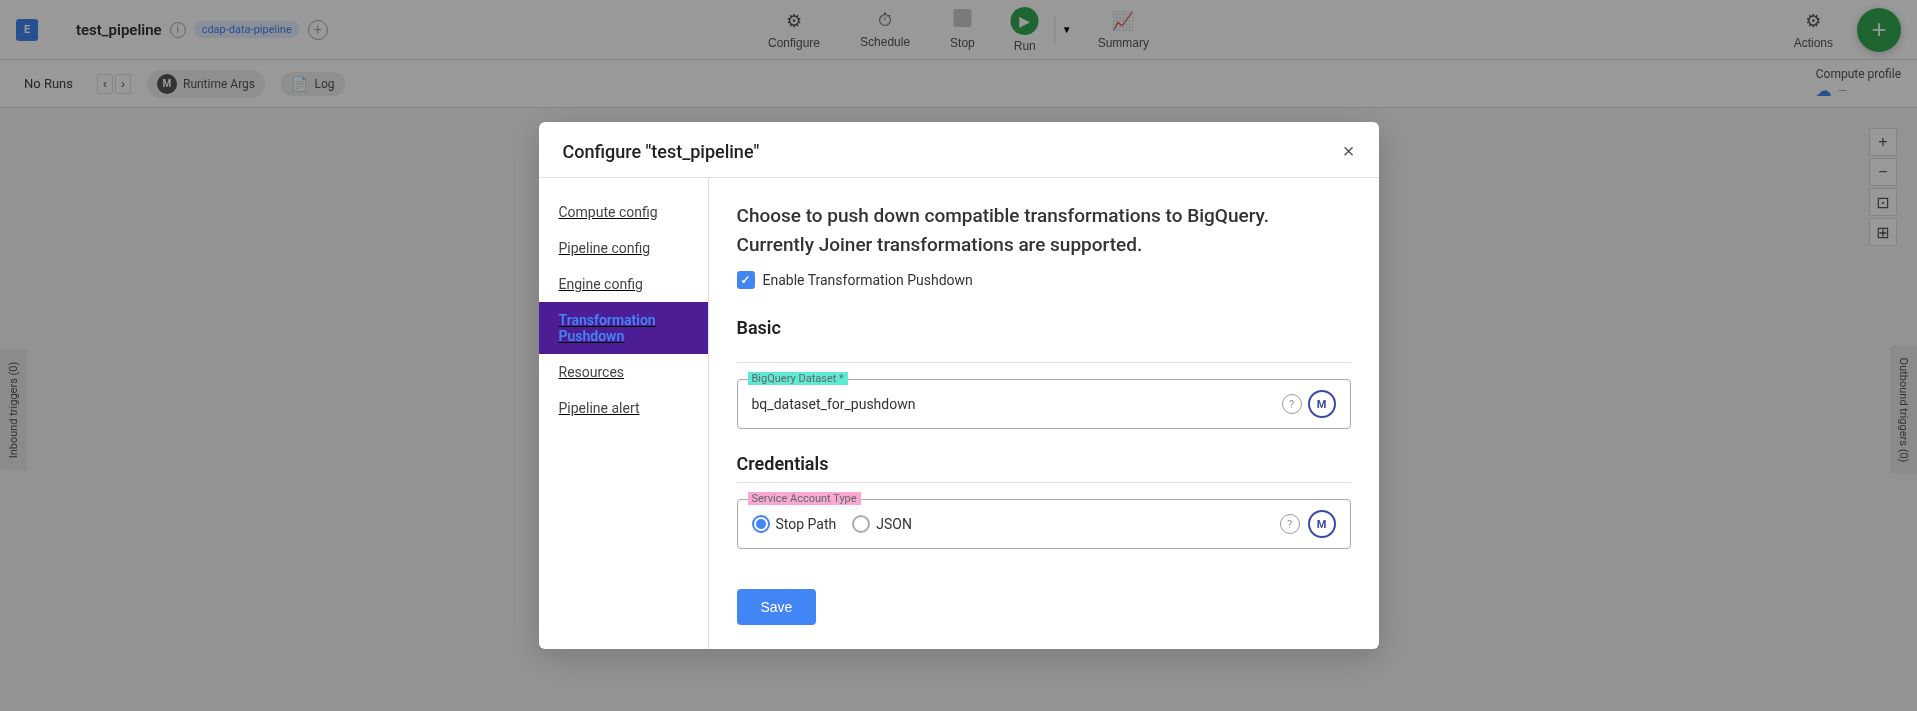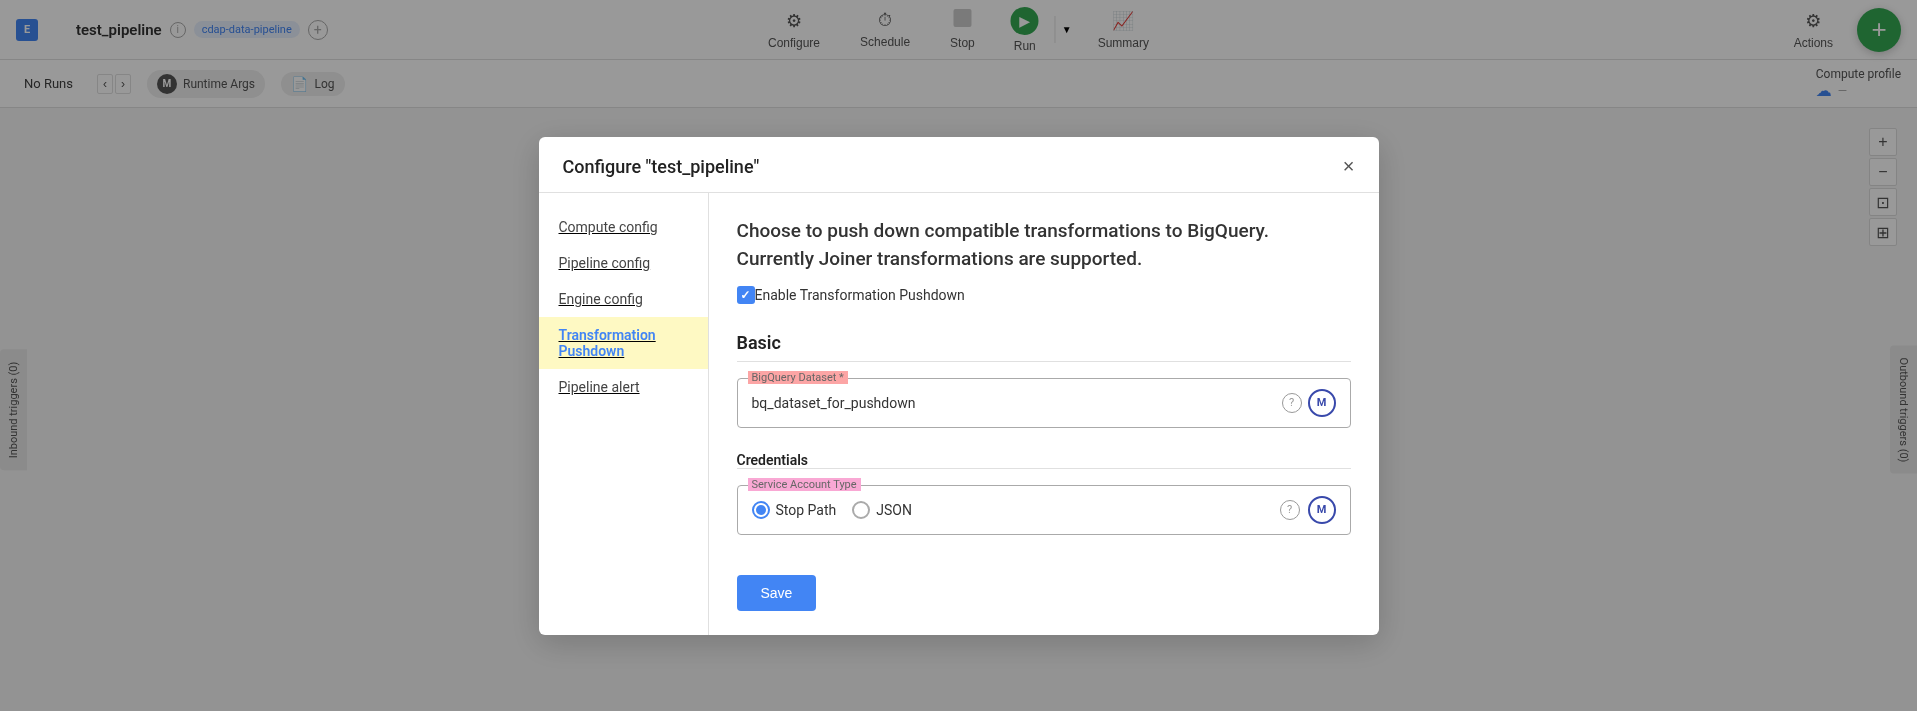--- a/index.html
+++ b/index.html
@@ -70,60 +70,60 @@
 
     .modal-body { display: flex; flex: 1; overflow: hidden; }
 
     
     .modal-sidebar {
       width: 170px; border-right: 1px solid #e0e0e0; padding: 16px 0; flex-shrink: 0; text-decoration: underline;
     }
     .sidebar-nav-item {
       padding: 10px 20px; font-size: 14px; color: #444; cursor: pointer;
     }
-    .sidebar-nav-item.active { color: #4285f4; font-weight: 600; background: #fef9c3; }
+    .sidebar-nav-item.active { color: #4285f4; font-weight: 600; background: #4c1d95; }
 
     
     .modal-content-area { flex: 1; padding: 24px 28px; overflow-y: auto; }
     .modal-description { font-size: 19px; color: #333; line-height: 1.5; margin-bottom: 12px; font-weight: 500; }
 
-    .checkbox-row { display: flex; align-items: center; gap: 0; margin-bottom: 28px; }
+    .checkbox-row { display: flex; align-items: center; gap: 8px; margin-bottom: 28px; }
     .checkbox-custom {
       width: 18px; height: 18px; background: #4285f4; border-radius: 3px;
       display: flex; align-items: center; justify-content: center; cursor: pointer; flex-shrink: 0;
     }
     .checkbox-custom::after { content: '✓'; color: #fff; font-size: 12px; font-weight: bold; }
     .checkbox-label { font-size: 14px; color: #333; }
 
-    .section-title { font-size: 18px; font-weight: 600; color: #222; margin-bottom: 16px; padding-bottom: 8px; border-bottom: 1px solid #e0e0e0; }
+    .section-title { font-size: 18px; font-weight: 600; color: #222; margin-bottom: 16px; padding-bottom: 24px; border-bottom: 1px solid #e0e0e0; }
 
     .field-group { position: relative; margin-bottom: 24px; }
     .field-border {
       border: 1px solid #aaa; border-radius: 4px; padding: 10px 14px;
       display: flex; align-items: center; justify-content: space-between;
       position: relative;
     }
     .field-label {
-      position: absolute; top: -8px; left: 10px; background: #fca5a5;
+      position: absolute; top: -8px; left: 10px; background: #5eead4;
       padding: 0 4px; font-size: 11px; color: #666;
     }
     .field-value { font-size: 14px; color: #333; flex: 1; }
     .field-icons { display: flex; align-items: center; gap: 6px; }
     .help-icon {
       width: 20px; height: 20px; border-radius: 50%; border: 1.5px solid #999;
       display: flex; align-items: center; justify-content: center; font-size: 11px; color: #999; cursor: pointer;
     }
     .macro-btn {
       width: 28px; height: 28px; border-radius: 50%; border: 2px solid #3949ab;
       display: flex; align-items: center; justify-content: center;
       font-size: 11px; font-weight: bold; color: #3949ab; cursor: pointer;
     }
 
     .credentials-section { margin-top: 8px; }
-    .credentials-title { font-size: 14px; font-weight: 600; color: #222; margin-bottom: 16px; border-bottom: 1px solid #e0e0e0; }
+    .credentials-title { font-size: 18px; font-weight: 600; color: #222; margin-bottom: 16px; padding-bottom: 8px; border-bottom: 1px solid #e0e0e0; }
 
     .radio-group { display: flex; align-items: center; gap: 16px; }
     .radio-item { display: flex; align-items: center; gap: 6px; cursor: pointer; }
     .radio-circle {
       width: 18px; height: 18px; border-radius: 50%; border: 2px solid #4285f4;
       display: flex; align-items: center; justify-content: center;
     }
     .radio-circle.selected::after {
       content: ''; width: 10px; height: 10px; border-radius: 50%; background: #4285f4;
     }
@@ -250,20 +250,21 @@
       <button class="modal-close">×</button>
     </div>
 
     <div class="modal-body">
 
       <div class="modal-sidebar">
         <div class="sidebar-nav-item">Compute config</div>
         <div class="sidebar-nav-item">Pipeline config</div>
         <div class="sidebar-nav-item">Engine config</div>
         <div class="sidebar-nav-item active">Transformation Pushdown</div>
+        <div class="sidebar-nav-item">Resources</div>
         <div class="sidebar-nav-item">Pipeline alert</div>
       </div>
 
       <div class="modal-content-area">
         <p class="modal-description">Choose to push down compatible transformations to BigQuery. Currently Joiner transformations are supported.</p>
 
         <div class="checkbox-row">
           <div class="checkbox-custom"></div>
           <span class="checkbox-label">Enable Transformation Pushdown</span>
         </div>

